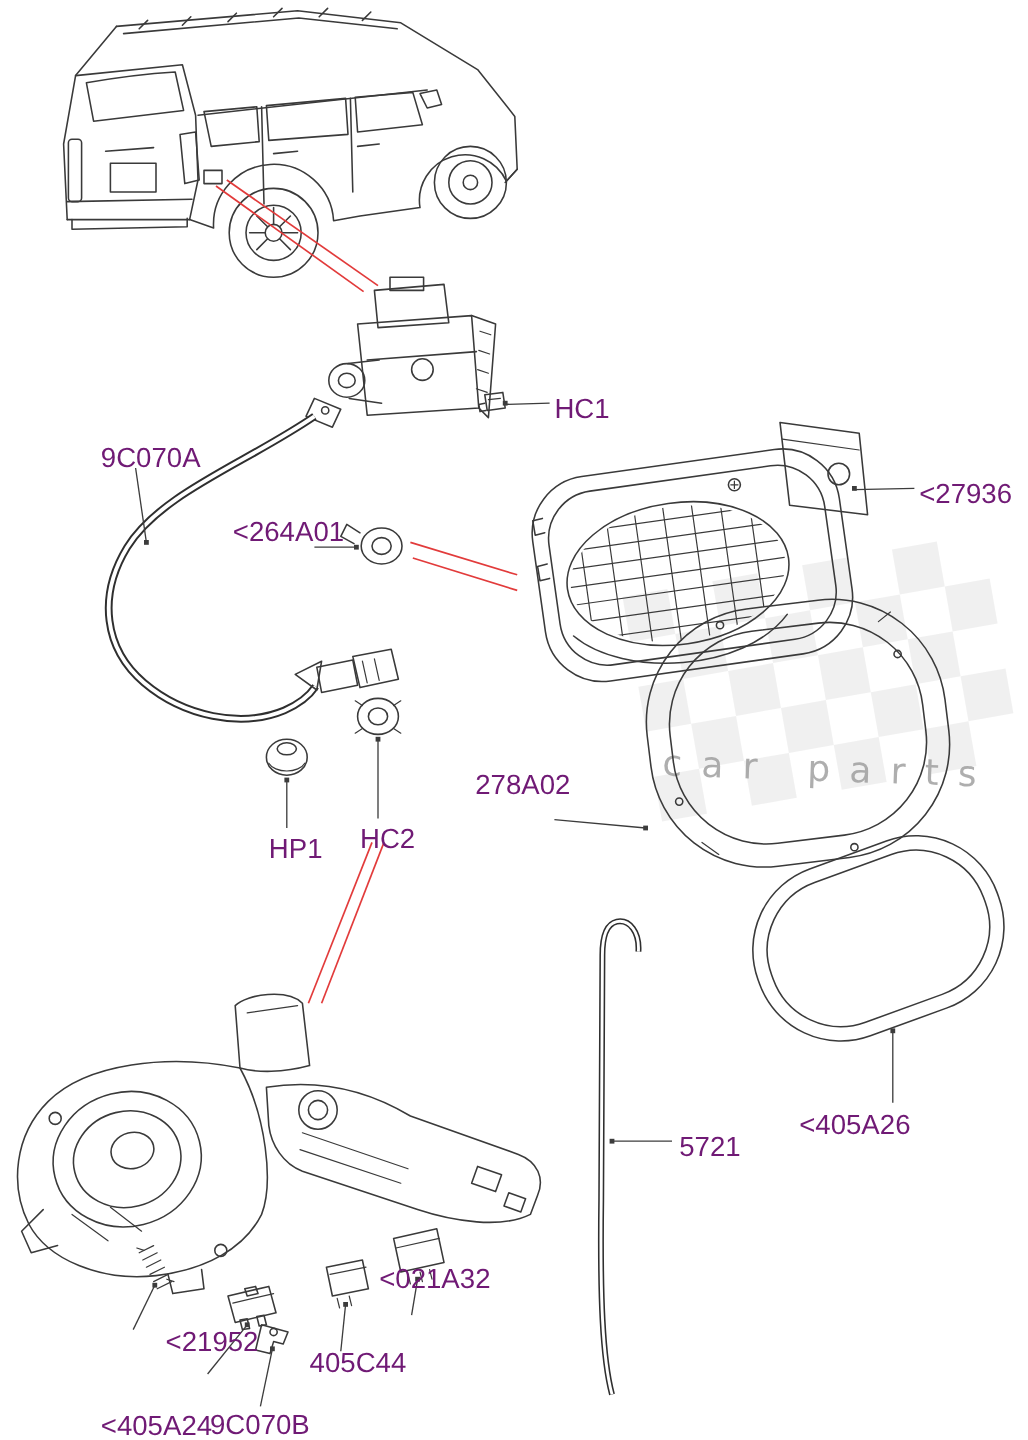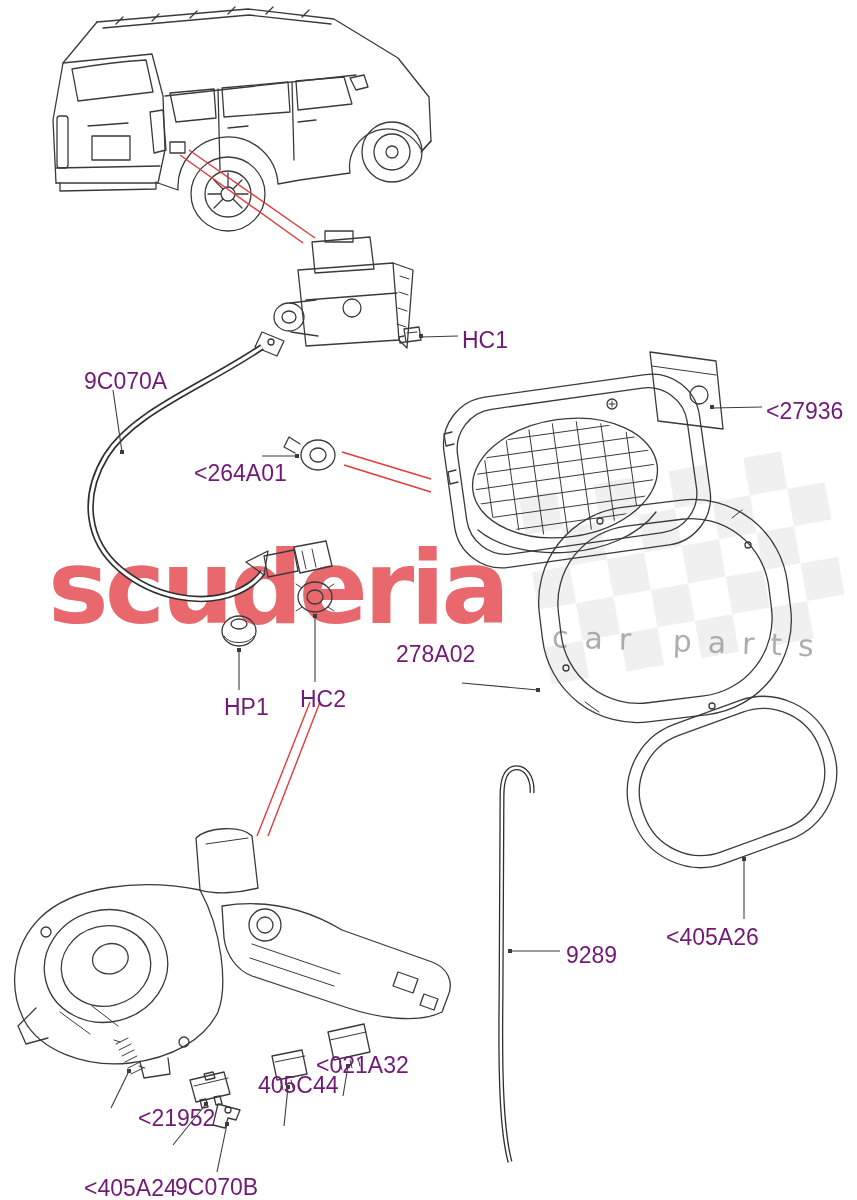--- a/index.html
+++ b/index.html
@@ -20,21 +20,20 @@
   .wm-tagline{position:absolute;left:552px;top:624px;z-index:0;
     font-family:"DejaVu Sans",sans-serif;font-size:30px;color:#9b9b9b;
     letter-spacing:16px;opacity:.8;transform:rotate(2deg);user-select:none;}
   .callout{position:absolute;z-index:3;font-size:23px;color:#701a75;white-space:nowrap;}
 </style>
 </head>
 <body>
 
 <div id="stage">
 
-  <div class="wm-brand">scuderia</div>
   <div class="wm-tagline">car parts</div>
 
   <svg width="857" height="1200" viewBox="0 0 857 1200">
 
     <g class="checker" transform="rotate(-10 695 570)">
       <rect x="534" y="468" width="38" height="38"></rect>
         <rect x="610" y="468" width="38" height="38"></rect>
         <rect x="686" y="468" width="38" height="38"></rect>
         <rect x="762" y="468" width="38" height="38"></rect>
       <rect x="572" y="506" width="38" height="38"></rect>
@@ -267,25 +266,25 @@
       <rect x="204" y="1102" width="4" height="4"></rect>
       <rect x="225" y="1122" width="4" height="4"></rect>
       <rect x="286" y="1085" width="4" height="4"></rect>
       <rect x="346" y="1064" width="4" height="4"></rect>
     </g>
   </svg>
 
   <div class="callout" style="left:84px;top:368px">9C070A</div>
   <div class="callout" style="left:462px;top:327px">HC1</div>
   <div class="callout" style="left:766px;top:398px">&lt;27936</div>
-  <div class="callout" style="left:194px;top:460px">&lt;264A01</div>
+  <div class="callout" style="left:194px;top:430px">&lt;264A01</div>
   <div class="callout" style="left:300px;top:686px">HC2</div>
   <div class="callout" style="left:224px;top:694px">HP1</div>
   <div class="callout" style="left:396px;top:641px">278A02</div>
-  <div class="callout" style="left:566px;top:942px">9289</div>
+  <div class="callout" style="left:566px;top:942px">5721</div>
   <div class="callout" style="left:666px;top:924px">&lt;405A26</div>
   <div class="callout" style="left:84px;top:1175px">&lt;405A24</div>
   <div class="callout" style="left:138px;top:1105px">&lt;21952</div>
   <div class="callout" style="left:175px;top:1174px">9C070B</div>
-  <div class="callout" style="left:258px;top:1072px">405C44</div>
+  <div class="callout" style="left:258px;top:1122px">405C44</div>
   <div class="callout" style="left:316px;top:1052px">&lt;021A32</div>
 
 </div>
 
 </body></html>

